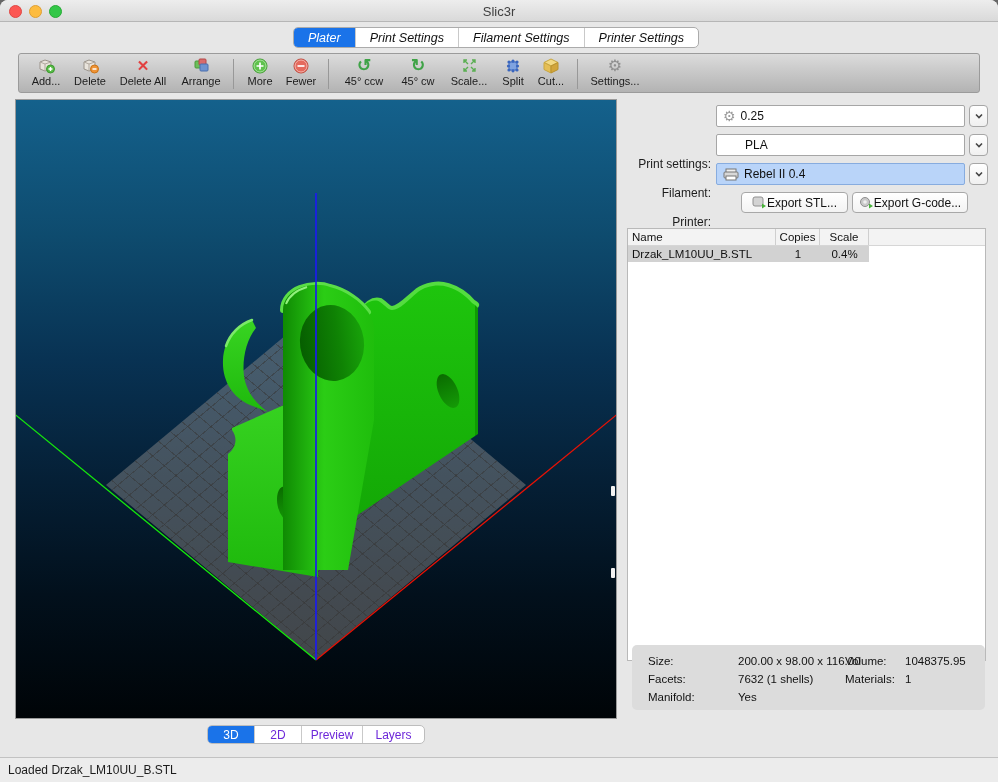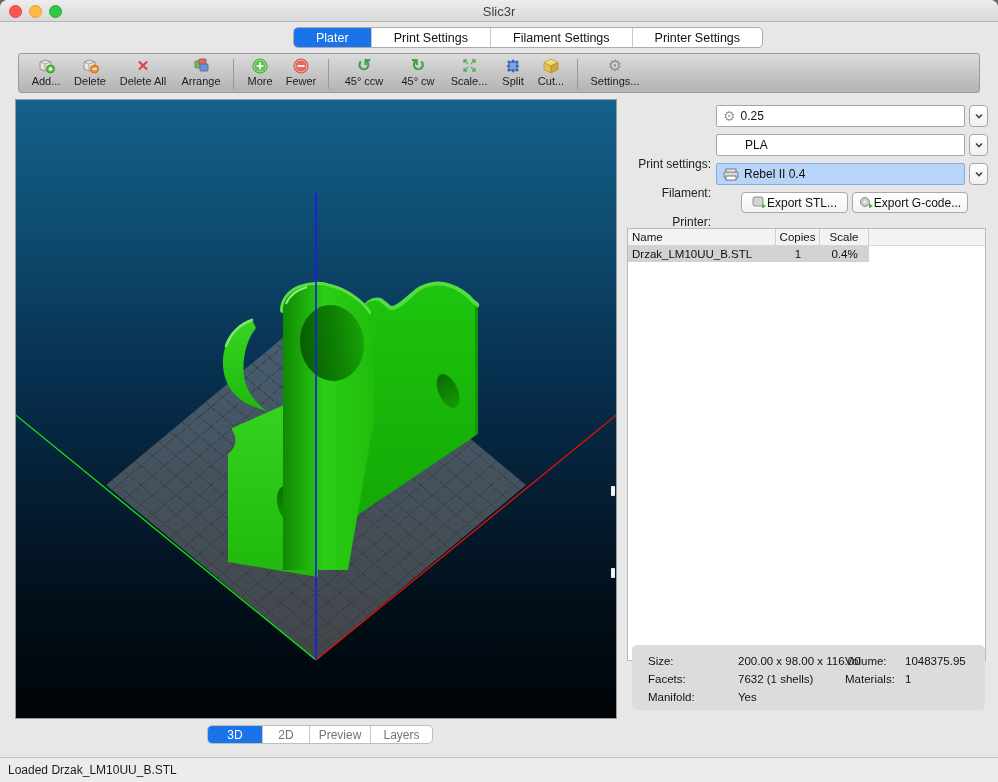--- a/index.html
+++ b/index.html
@@ -12,21 +12,21 @@
   .traffic { position:absolute; top:5px; width:13px; height:13px; border-radius:50%; }
   .t-red   { left:9px;  background:#FC5753; border:1px solid #DF4744; }
   .t-yel   { left:29px; background:#FDBC40; border:1px solid #DE9F34; }
   .t-grn   { left:49px; background:#33C748; border:1px solid #27AA35; }
   .win-title { position:absolute; top:4px; left:0; width:100%; text-align:center;
     font-size:13px; color:#404040; }
 
   
   .tabstrip { position:absolute; left:293px; top:27px; height:21px; display:flex;
     background:#FFF; border:1px solid #ABABAB; border-radius:5px; overflow:hidden; }
-  .tab { font-size:12.5px; color:#111; padding:0 22px; display:flex; align-items:center; cursor:default; }
+  .tab { font-size:12.5px; color:#111; padding:0 14px; display:flex; align-items:center; cursor:default;font-style:italic; }
   .tab + .tab { border-left:1px solid #C9C9C9; }
   .tab.active { background:#1A73E9; color:#FFF; }
 
   
   .toolbar { position:absolute; left:18px; top:53px; width:962px; height:40px;
     background:linear-gradient(#DCDCDC,#C9C9C9 45%,#B3B3B3); border:1px solid #9B9B9B;
     border-radius:3px; display:flex; align-items:center; padding:2px 4px 0 4px; }
   .tb-item { display:flex; flex-direction:column; align-items:center; justify-content:flex-start; height:36px; }
   .tb-ico { height:19px; display:flex; align-items:center; justify-content:center; }
   .tb-lbl { font-size:11px; color:#1c1c1c; line-height:13px; white-space:nowrap; }
@@ -45,21 +45,21 @@
     background:
       repeating-linear-gradient(140deg, rgba(55,55,55,.55) 0 1px, transparent 1px 15px),
       repeating-linear-gradient(220deg, rgba(55,55,55,.55) 0 1px, transparent 1px 15px),
       rgba(138,138,138,.48); }
   .scene { position:absolute; left:0; top:0; }
   .sash { position:absolute; right:1px; width:4px; height:10px; background:#F2F2F2; border-radius:1px; }
 
   
   .viewseg { position:absolute; left:207px; top:725px; height:19px; display:flex;
     background:#FFF; border:1px solid #BDBDBD; border-radius:5px; overflow:hidden; }
-  .vseg { font-size:12px; color:#737373; display:flex; align-items:center; justify-content:center; cursor:default; }
+  .vseg { font-size:12px; color:#6d28d9; display:flex; align-items:center; justify-content:center; cursor:default; }
   .vseg + .vseg { border-left:1px solid #C9C9C9; }
   .vseg.active { background:#1A73E9; color:#FFF; }
 
   
   .fieldlabel { position:absolute; left:616px; width:95px; font-size:12px; color:#1c1c1c; text-align:right; line-height:22px;margin-top:48px; }
   .combo { position:absolute; left:716px; width:249px; height:22px; background:#FFF;
     border:1px solid #A6A6A6; border-radius:2px; font-size:12px; color:#111;
     display:flex; align-items:center; padding-left:6px; gap:5px; }
   .combo.selected { background:#B9D4F9; border-color:#87ACDF; }
   .combo .cgear { color:#9C9C9C; font-size:14px; line-height:14px; }
@@ -304,21 +304,21 @@
       </g>
 
       <line x1="300" y1="93" x2="300" y2="560" stroke="#1C1CEF" stroke-width="1.7"></line>
     </svg>
 
     <div class="sash" style="top:386px"></div>
     <div class="sash" style="top:468px"></div>
   </div>
 
   <div class="viewseg">
-    <div class="vseg active" style="width:54px">3D</div>
+    <div class="vseg active" style="width:46px">3D</div>
     <div class="vseg" style="width:47px">2D</div>
     <div class="vseg" style="width:61px">Preview</div>
     <div class="vseg" style="width:62px">Layers</div>
   </div>
 
   <div class="fieldlabel" style="top:105px">Print settings:</div>
   <div class="combo" style="top:105px">
     <span class="cgear">⚙</span>
     <span>0.25</span>
   </div>

